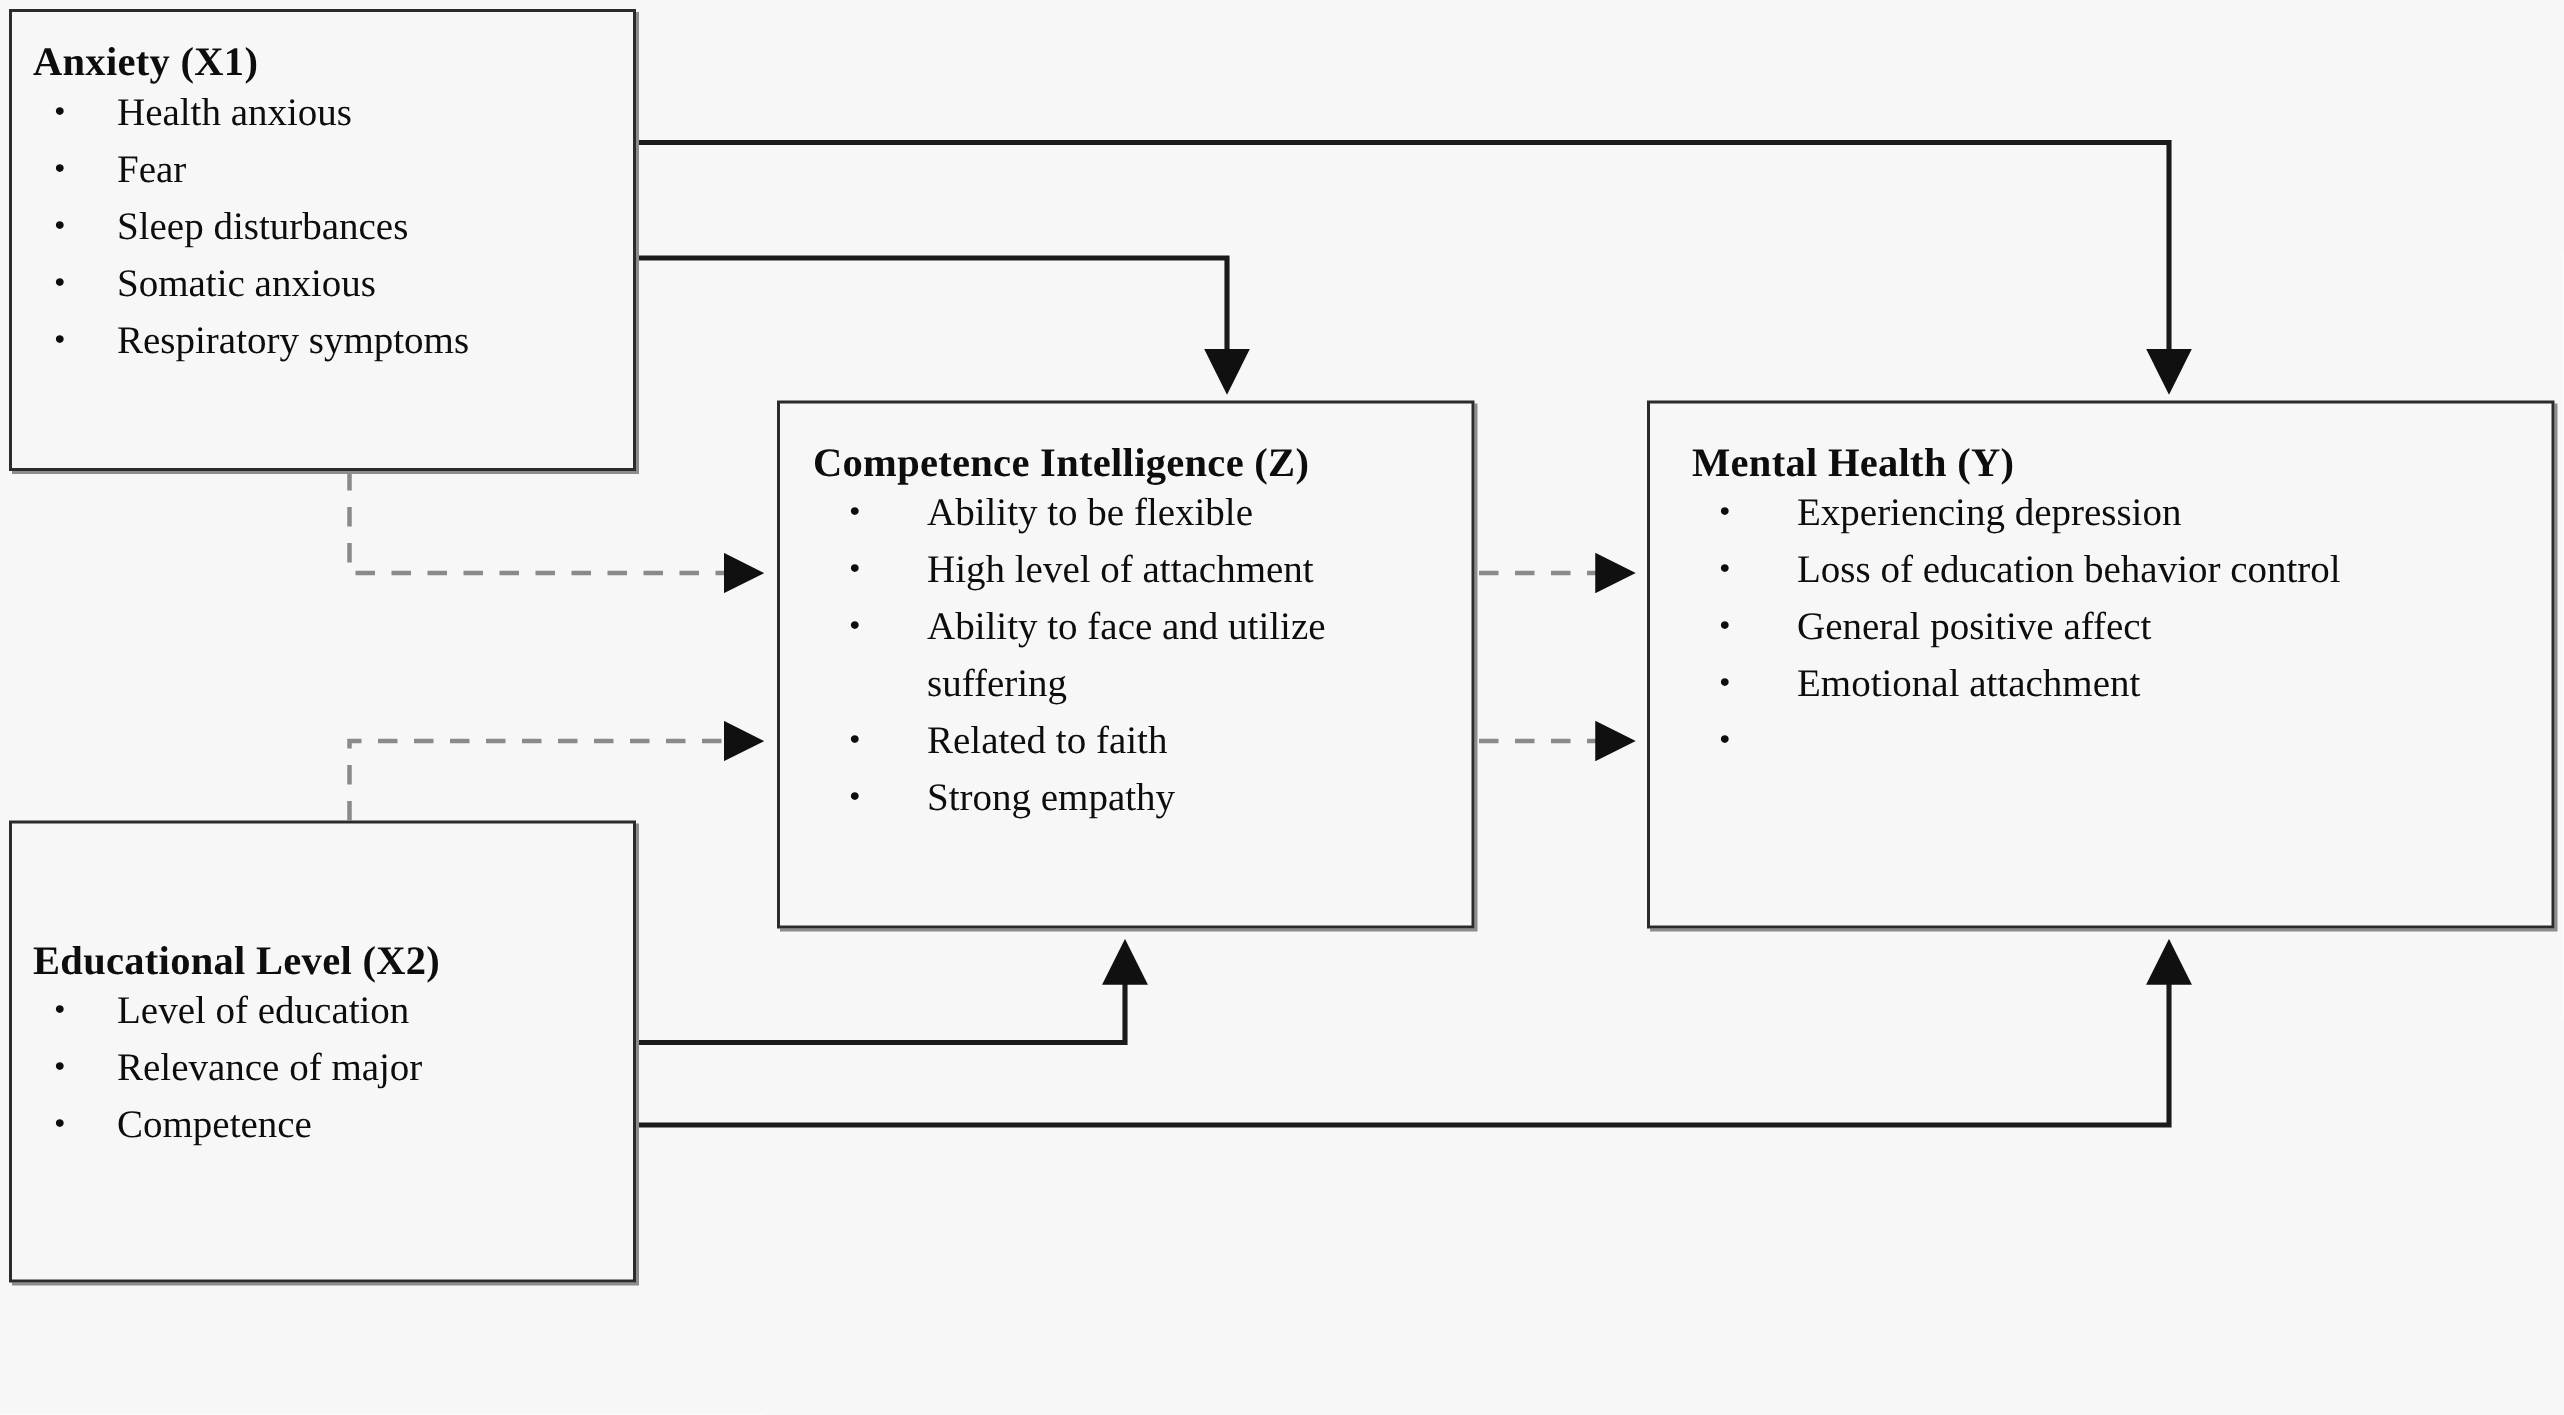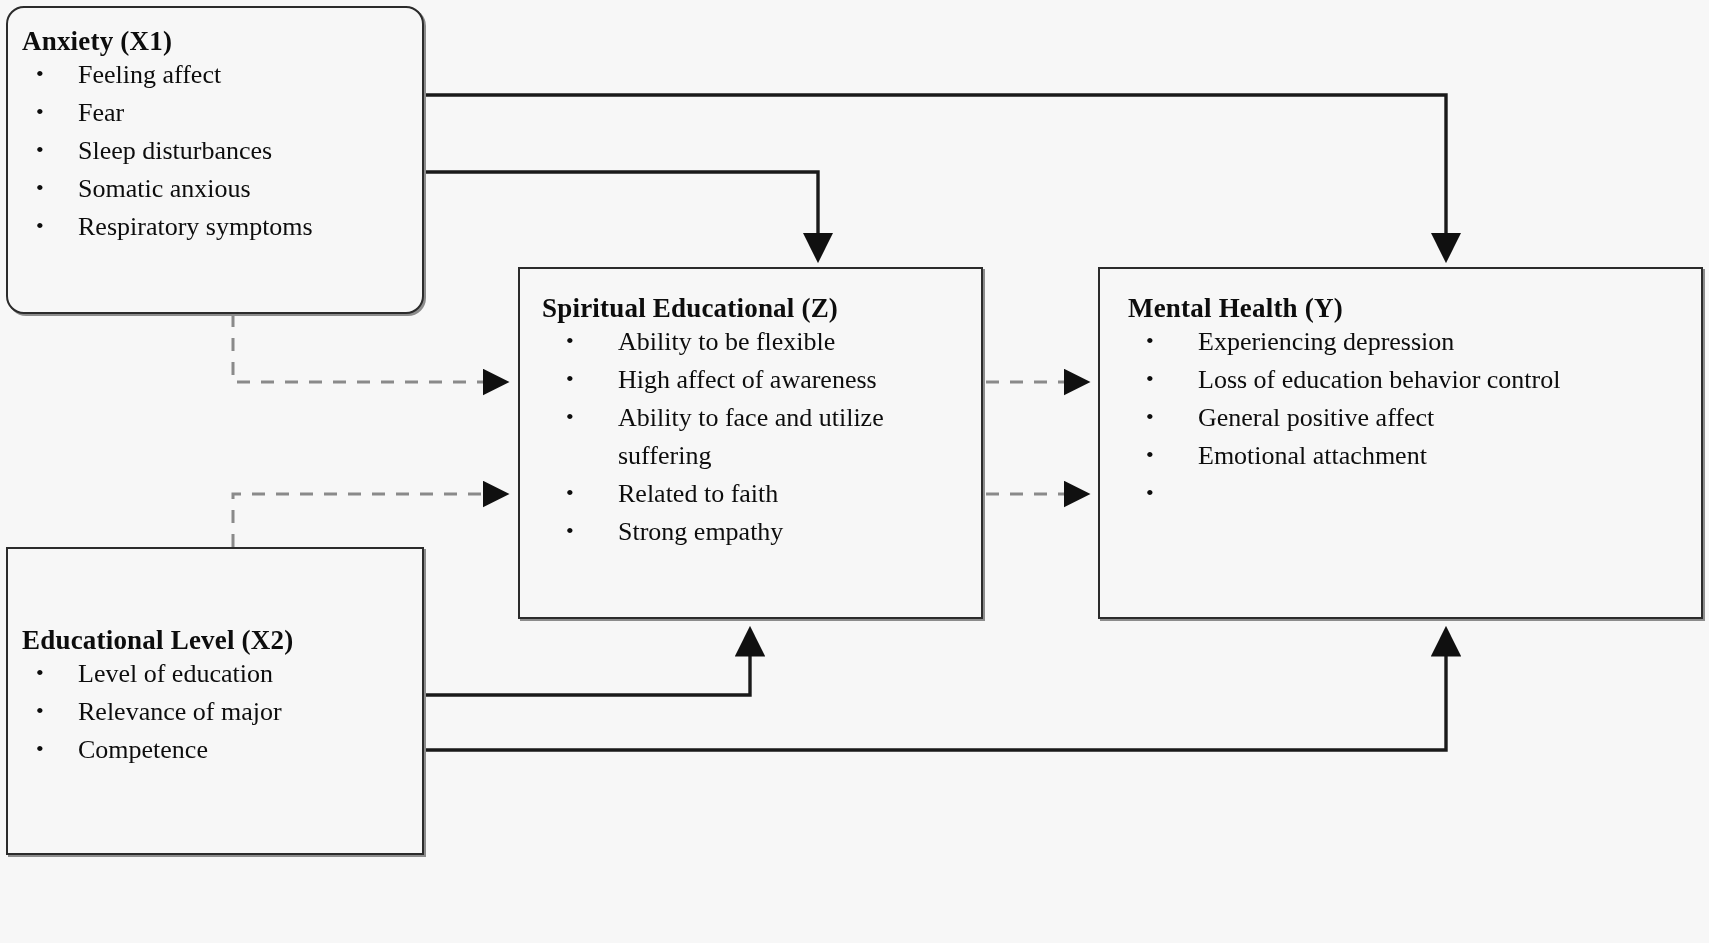--- a/index.html
+++ b/index.html
@@ -54,21 +54,21 @@
   .node-list li .bullet {
     position: absolute;
     left: 14px;
     top: 0;
     font-size: 22px;
     line-height: 1.62;
   }
   .node-list li.wrap { white-space: normal; }
 
   
-  #node-anxiety   { left: 6px;    top: 6px;   width: 418px; height: 308px; padding: 18px 17px 0 14px; border-radius: 18px; }
+  #node-anxiety   { left: 6px;    top: 6px;   width: 418px; height: 308px; padding: 18px 17px 0 14px; }
   #node-education { left: 6px;    top: 547px; width: 418px; height: 308px; padding: 76px 20px 0 14px; }
   #node-spiritual { left: 518px;  top: 267px; width: 465px; height: 352px; padding: 24px 6px 0 22px; }
   #node-mental    { left: 1098px; top: 267px; width: 605px; height: 352px; padding: 24px 2px 0 22px; }
 
   #node-spiritual .node-list li,
   #node-mental .node-list li { padding-left: 76px; }
   #node-spiritual .node-list li .bullet,
   #node-mental .node-list li .bullet { left: 24px; }
   #node-mental .node-title { margin-left: 6px; }
 </style>
@@ -100,42 +100,42 @@
     <path d="M 986 494 L 1086 494" fill="none" stroke="#8a8a8a" stroke-width="3" stroke-dasharray="13 11" marker-end="url(#arrow-dashed)"></path>
 
     <path d="M 424 695 L 750 695 L 750 631" fill="none" stroke="#1a1a1a" stroke-width="3.4" marker-end="url(#arrow-solid)"></path>
 
     <path d="M 424 750 L 1446 750 L 1446 631" fill="none" stroke="#1a1a1a" stroke-width="3.4" marker-end="url(#arrow-solid)"></path>
   </svg>
 
   <div class="node" id="node-anxiety">
     <div class="node-title">Anxiety (X1)</div>
     <ul class="node-list">
-      <li><span class="bullet">•</span><span>Feeling affect</span></li>
+      <li><span class="bullet">•</span><span>Health anxious</span></li>
       <li><span class="bullet">•</span><span>Fear</span></li>
       <li><span class="bullet">•</span><span>Sleep disturbances</span></li>
       <li><span class="bullet">•</span><span>Somatic anxious</span></li>
       <li><span class="bullet">•</span><span>Respiratory symptoms</span></li>
     </ul>
   </div>
 
   <div class="node" id="node-education">
     <div class="node-title">Educational Level (X2)</div>
     <ul class="node-list">
       <li><span class="bullet">•</span><span>Level of education</span></li>
       <li><span class="bullet">•</span><span>Relevance of major</span></li>
       <li><span class="bullet">•</span><span>Competence</span></li>
     </ul>
   </div>
 
   <div class="node" id="node-spiritual">
-    <div class="node-title">Spiritual Educational (Z)</div>
+    <div class="node-title">Competence Intelligence (Z)</div>
     <ul class="node-list">
       <li><span class="bullet">•</span><span>Ability to be flexible</span></li>
-      <li><span class="bullet">•</span><span>High affect of awareness</span></li>
+      <li><span class="bullet">•</span><span>High level of attachment</span></li>
       <li class="wrap"><span class="bullet">•</span><span>Ability to face and utilize suffering</span></li>
       <li><span class="bullet">•</span><span>Related to faith</span></li>
       <li><span class="bullet">•</span><span>Strong empathy</span></li>
     </ul>
   </div>
 
   <div class="node" id="node-mental">
     <div class="node-title">Mental Health (Y)</div>
     <ul class="node-list">
       <li><span class="bullet">•</span><span>Experiencing depression</span></li>

